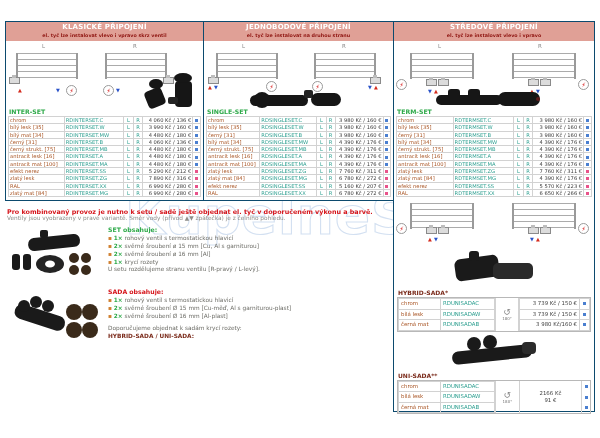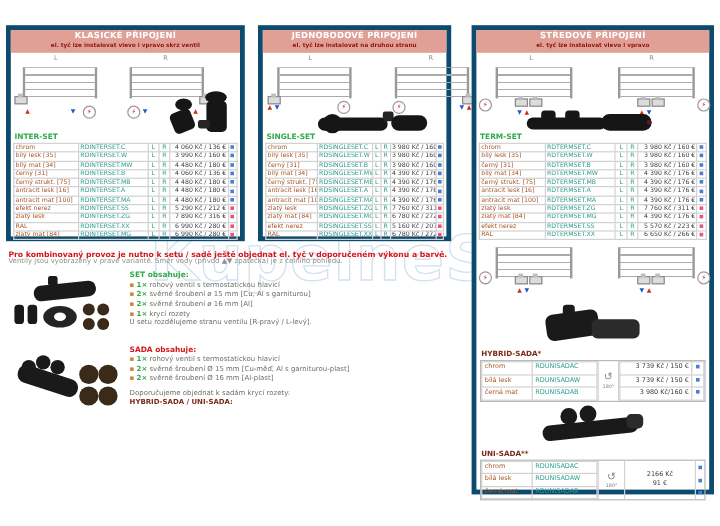--- a/index.html
+++ b/index.html
@@ -5,23 +5,23 @@
   html,body{margin:0;padding:0;}
   #page{position:relative;width:600px;height:438px;background:#fff;overflow:hidden;
         font-family:"DejaVu Sans",sans-serif;color:#333;}
   
   .redbar{position:absolute;left:5px;top:8px;width:590px;height:13px;background:#ce1319;
           color:#fff;font-size:8.5px;font-weight:bold;text-align:center;line-height:13px;letter-spacing:.6px;}
   
   .watermark{position:absolute;left:125px;top:186px;font-size:52px;font-weight:bold;letter-spacing:1px;
              color:transparent;-webkit-text-stroke:1.1px rgba(130,165,215,.35);pointer-events:none;white-space:nowrap;}
   
-  .col{position:absolute;top:21px;border:4px solid #0c4a6e;background:#fff;box-sizing:border-box;}
+  .col{position:absolute;top:21px;border:1px solid #0c4a6e;background:#fff;box-sizing:border-box;}
   #col1{left:5px;width:199px;height:180px;}
-  #col2{left:215px;width:161px;height:180px;}
+  #col2{left:203px;width:191px;height:180px;}
   #col3{left:393px;width:202px;height:391px;}
   .colhead{background:#e0a096;text-align:center;height:19px;padding-top:1px;box-sizing:border-box;}
   .colhead-title{font-size:7px;font-weight:bold;color:#fff;letter-spacing:.2px;line-height:9px;}
   .colhead-sub{font-size:4.8px;font-weight:bold;color:#8e1410;line-height:7px;}
   
   .diag{position:relative;height:66px;}
   .diag2{position:relative;height:50px;}
   .rail{position:absolute;top:12px;height:26px;border-left:2px solid #9a9a9a;border-right:2px solid #9a9a9a;
         background:repeating-linear-gradient(to bottom,#ababab 0 1px,transparent 1px 6px);}
   .diag2 .rail{top:6px;}

